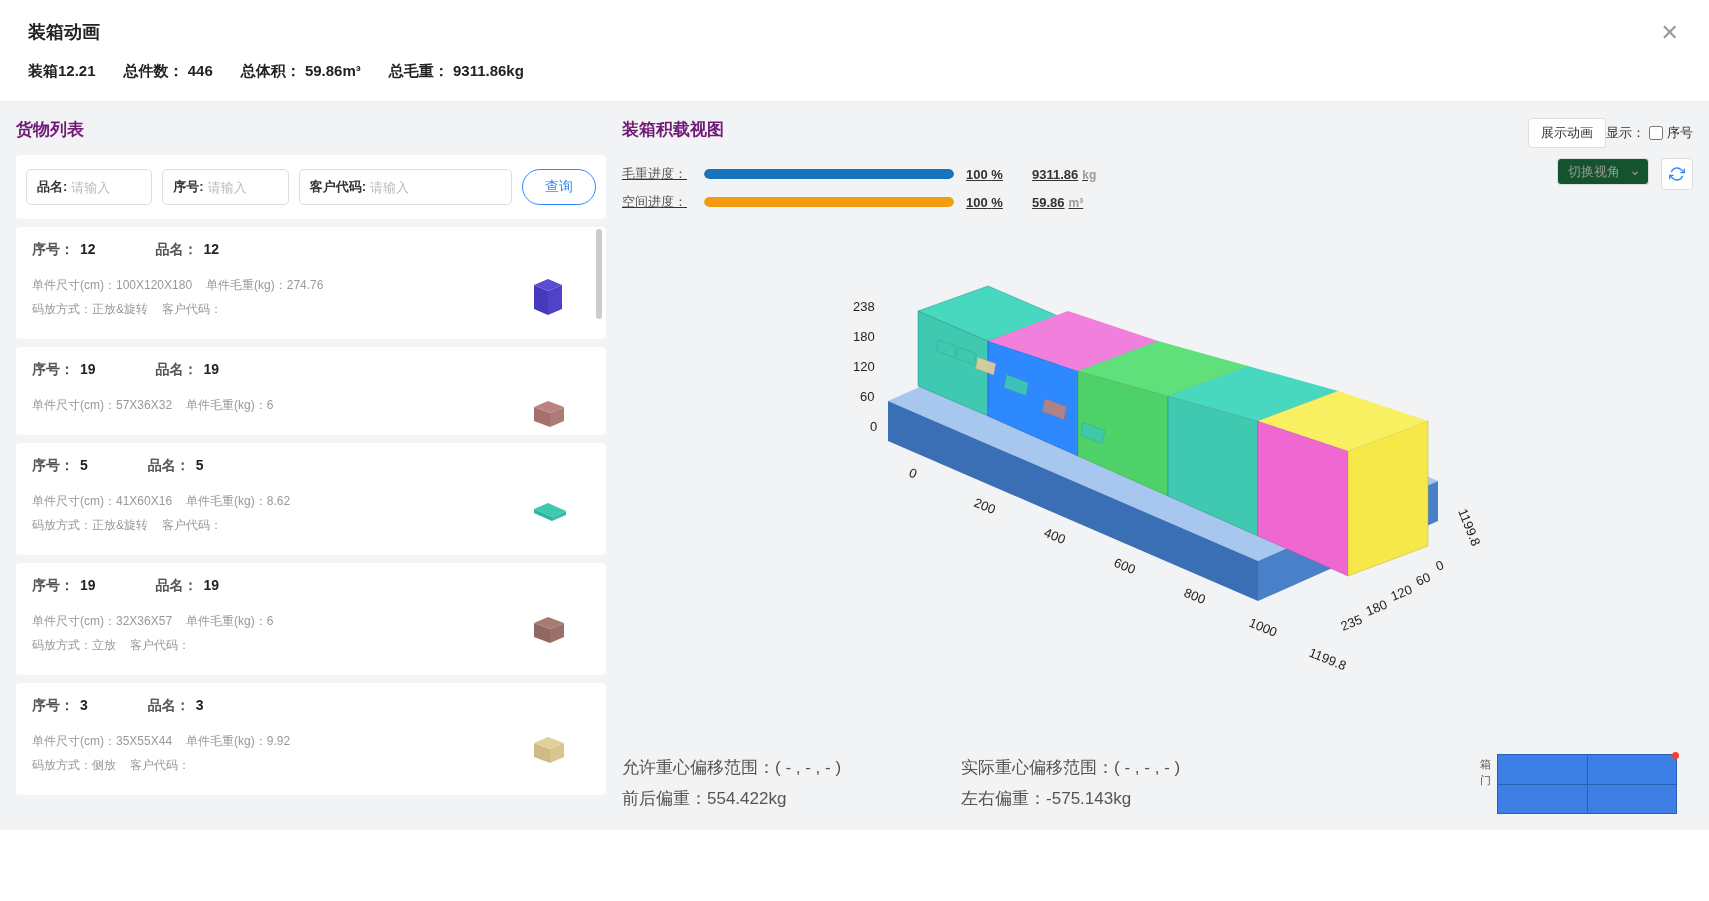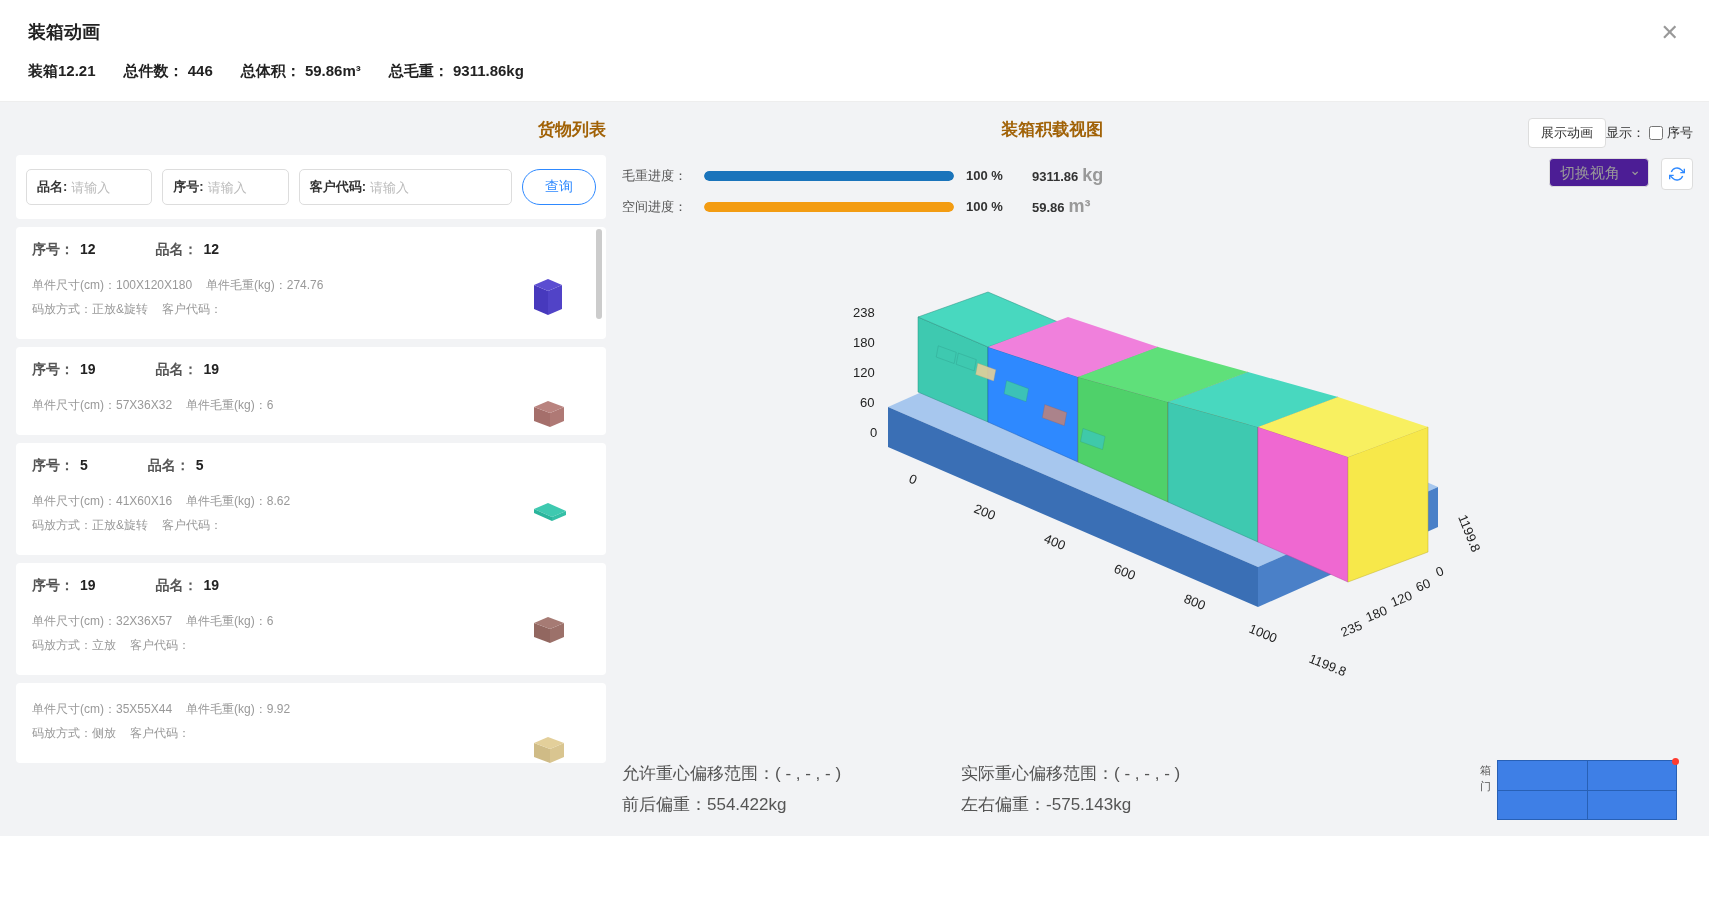--- a/index.html
+++ b/index.html
@@ -55,23 +55,22 @@
     }
     .left-panel {
       flex: 0 0 590px;
     }
     .right-panel {
       flex: 1;
     }
     .section-title {
       font-size: 17px;
       font-weight: 600;
-      color: #a16207;
+      color: #701a75;
       margin-bottom: 14px;
-      text-align: right;
     }
     .filter-card {
       background: #fff;
       padding: 14px 10px;
       border-radius: 4px;
       display: flex;
       gap: 10px;
       align-items: center;
       margin-bottom: 8px;
     }
@@ -176,25 +175,25 @@
     .btn-plain {
       background: #fff;
       border: 1px solid #ddd;
       padding: 5px 12px;
       border-radius: 4px;
       font-size: 13px;
       cursor: pointer;
       color: #333;
     }
     .select-plain {
-      background: #4c1d95;
+      background: #14532d;
       border: 1px solid #ddd;
       padding: 5px 28px 5px 10px;
       border-radius: 4px;
-      font-size: 15px;
+      font-size: 13px;
       cursor: pointer;
       color: #999;
       appearance: none;
       position: relative;
     }
     .select-wrap {
       position: relative;
       display: inline-block;
     }
     .select-wrap::after {
@@ -223,20 +222,21 @@
       border-radius: 4px;
       background: #fff;
       cursor: pointer;
       color: #2e89ff;
       display: flex;
       align-items: center;
       justify-content: center;
     }
     .progress-area {
       margin-top: 24px;
+      text-decoration: underline;
     }
     .progress-row {
       display: flex;
       align-items: center;
       gap: 12px;
       margin-bottom: 10px;
     }
     .progress-label {
       font-size: 13px;
       color: #555;
@@ -258,21 +258,21 @@
     .progress-pct {
       font-size: 13px;
       font-weight: 600;
       width: 54px;
     }
     .progress-val {
       font-size: 13px;
       font-weight: 600;
     }
     .progress-unit {
-      font-size: 18px;
+      font-size: 12px;
       color: #999;
       margin-left: 4px;
     }
     .viz-area {
       margin-top: 20px;
       height: 500px;
       position: relative;
       display: flex;
       justify-content: center;
     }
@@ -433,20 +433,24 @@
       <div><span class="dlabel">单件尺寸(cm)：</span><span class="dval">32X36X57</span><span class="dlabel">单件毛重(kg)：</span><span class="dval">6</span></div>
       <div><span class="dlabel">码放方式：</span><span class="dval">立放</span><span class="dlabel">客户代码：</span><span class="dval"></span></div>
     </div>
     <div class="cargo-icon"><svg width="38" height="36" viewBox="0 0 38 36">
       <polygon points="4,12 20,18 20,32 4,26" fill="#926760"></polygon>
       <polygon points="20,18 34,12 34,26 20,32" fill="#9c716a"></polygon>
       <polygon points="4,12 18,6 34,12 20,18" fill="#a67b74"></polygon>
     </svg></div>
   </div>
         <div class="cargo-card">
+    <div class="cargo-head">
+      <div class="cargo-head-item"><span class="cargo-head-label">序号：</span><span class="cargo-head-val">3</span></div>
+      <div class="cargo-head-item"><span class="cargo-head-label">品名：</span><span class="cargo-head-val">3</span></div>
+    </div>
     <div class="cargo-detail">
       <div><span class="dlabel">单件尺寸(cm)：</span><span class="dval">35X55X44</span><span class="dlabel">单件毛重(kg)：</span><span class="dval">9.92</span></div>
       <div><span class="dlabel">码放方式：</span><span class="dval">侧放</span><span class="dlabel">客户代码：</span><span class="dval"></span></div>
     </div>
     <div class="cargo-icon"><svg width="38" height="36" viewBox="0 0 38 36">
       <polygon points="4,12 20,18 20,32 4,26" fill="#cfbb86"></polygon>
       <polygon points="20,18 34,12 34,26 20,32" fill="#d9c590"></polygon>
       <polygon points="4,12 18,6 34,12 20,18" fill="#e3cf9a"></polygon>
     </svg></div>
   </div>

